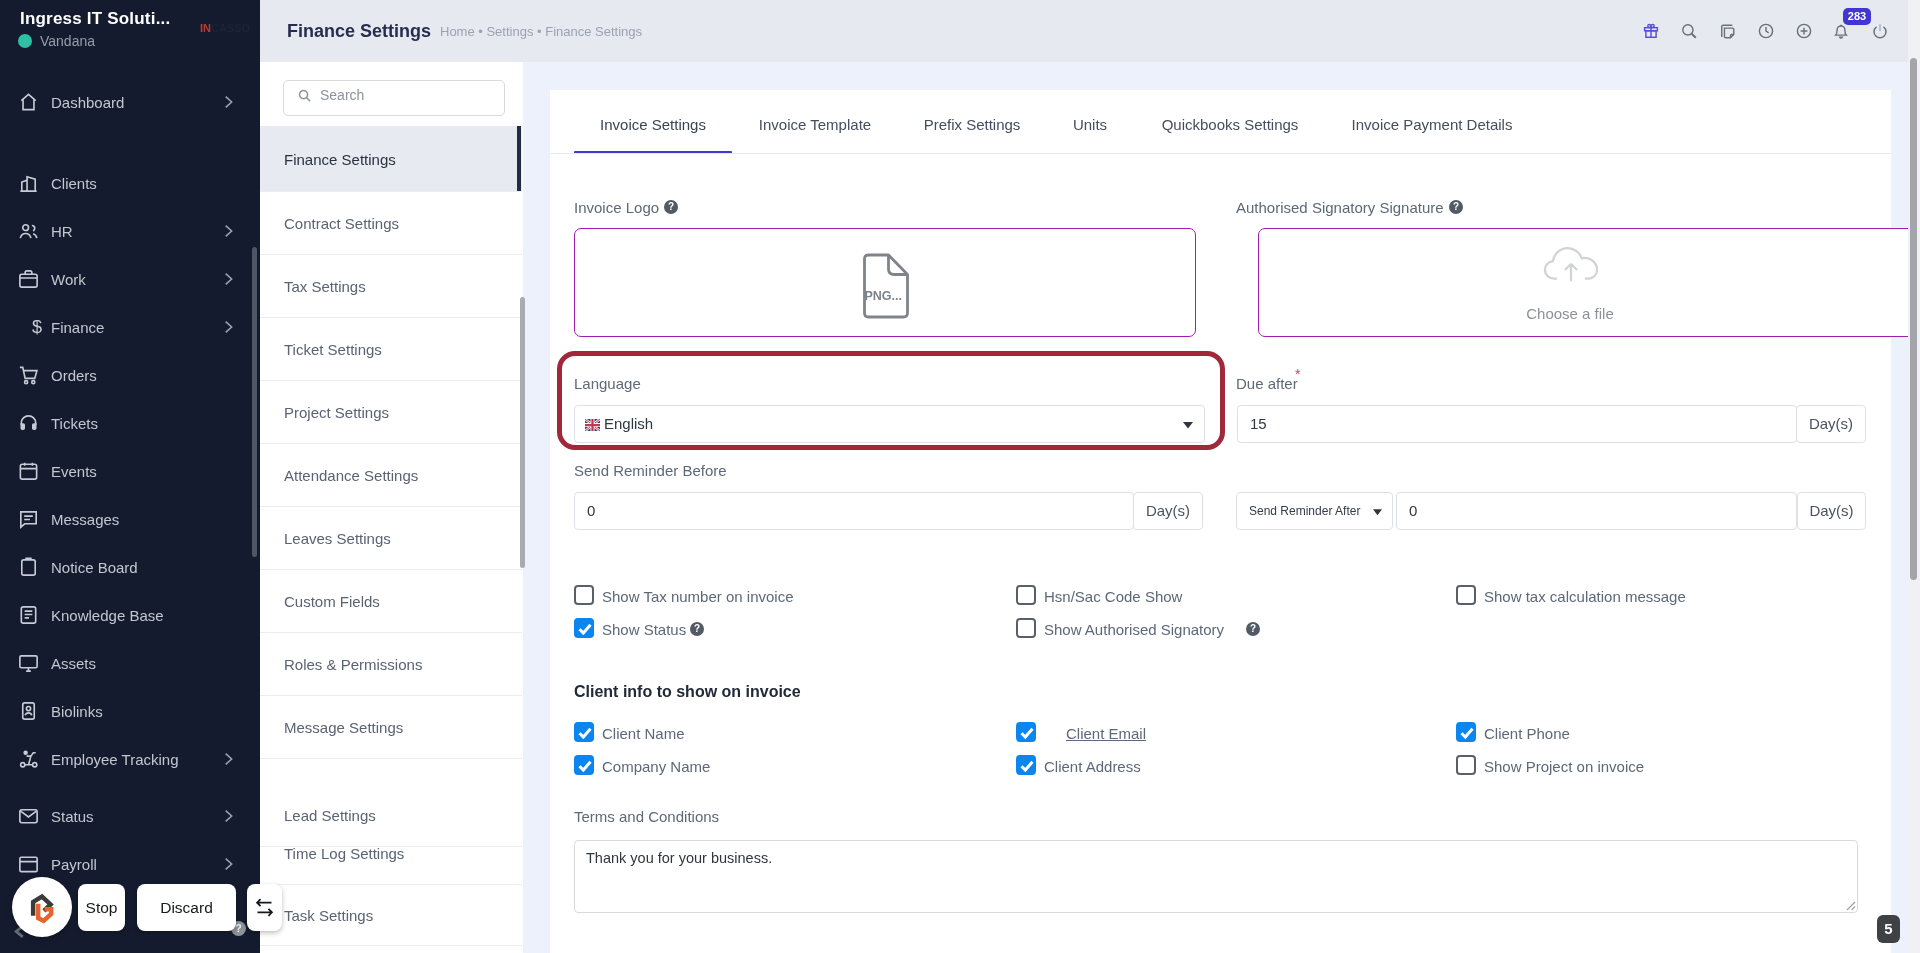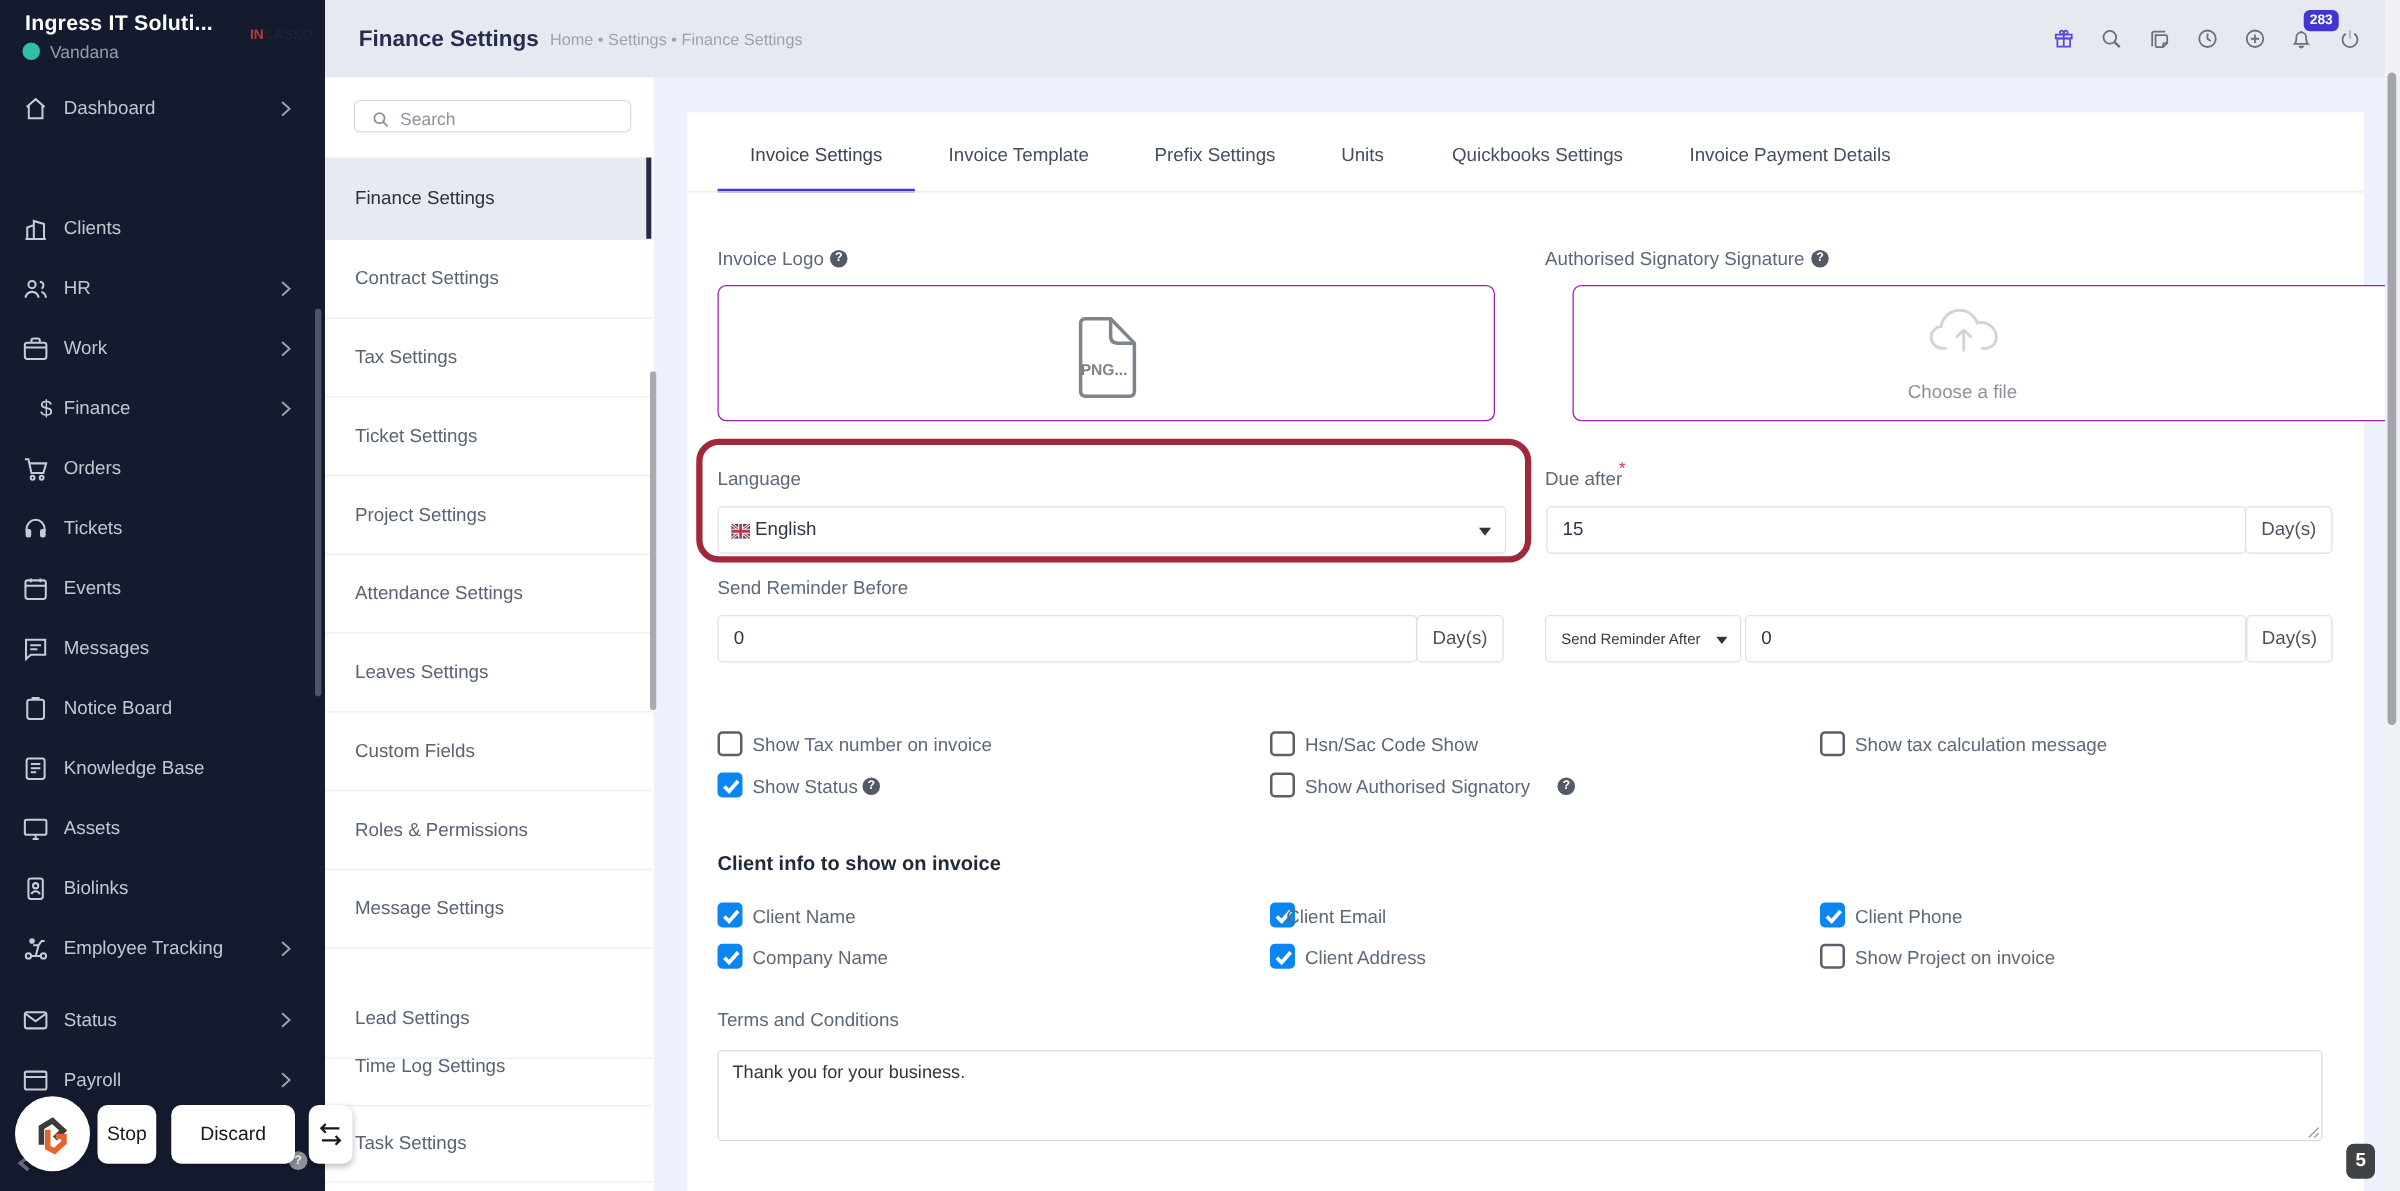--- a/index.html
+++ b/index.html
@@ -21,21 +21,21 @@
 
 
 #topbar { position:absolute; left:260px; top:0; width:1660px; height:62px; background:#e7e9f0; }
 #tb-title { position:absolute; left:27px; top:21px; font-size:18px; font-weight:bold; color:#272d4e; }
 #tb-crumb { position:absolute; left:180px; top:24px; font-size:13px; color:#9ba2b2; }
 .tbic { position:absolute; top:22px; width:18px; height:18px; }
 #tb-badge { position:absolute; left:1583px; top:8px; min-width:28px; height:17px; background:#4136d2; border-radius:5px; color:#fff; font-size:11px; font-weight:bold; text-align:center; line-height:17px; padding:0 4px; }
 
 
 #panel { position:absolute; left:260px; top:62px; width:263px; height:891px; background:#fff; z-index:4; }
-#psearch { position:absolute; left:23px; top:18px; width:222px; height:26px; border:1px solid #d8dade; border-radius:5px; background:#fff; }
+#psearch { position:absolute; left:23px; top:18px; width:222px; height:36px; border:1px solid #d8dade; border-radius:5px; background:#fff; }
 #psearch svg { position:absolute; left:13px; top:7px; }
 #psearch span { position:absolute; left:36px; top:6px; color:#8d929c; font-size:14px; }
 .pitem { position:absolute; left:0; width:262px; border-bottom:1px solid #ecedf2; }
 .pitem .t { position:absolute; left:24px; top:50%; transform:translateY(-50%); font-size:15px; color:#5a6374; white-space:nowrap; }
 #pactive { background:#e7eaf1; }
 #pactive .t { color:#2a3240; }
 #pactive .bar { position:absolute; right:1px; top:0; width:4px; height:100%; background:#222c46; }
 #panel-scroll { position:absolute; left:520px; top:297px; width:5px; height:271px; background:#a9abb0; border-radius:3px; z-index:6; }
 
 
@@ -109,21 +109,21 @@
   <div id="tb-badge">283</div>
 </div>
 
 <div id="sidebar">
   <div id="sb-head">
     <div id="sb-company">Ingress IT Soluti...</div>
     <div id="sb-dot"></div>
     <div id="sb-user">Vandana</div>
     <div id="sb-logo">IN<span>CASSO</span></div>
   </div>
-  <div class="sb-item" style="top:63px;">
+  <div class="sb-item" style="top:78px;">
     <svg class="ic" viewBox="0 0 24 24" fill="none" stroke="#c6cbd5" stroke-width="1.7">
         <path d="M4.5 10.5 L12 4 L19.5 10.5 M6.3 9.2 V20 H17.7 V9.2"></path>
       </svg>
     <div class="lb">Dashboard</div>
     <svg class="ch" viewBox="0 0 24 24" fill="none" stroke="#9aa1ad" stroke-width="2.6">
         <polyline points="7.5,3.5 17,12 7.5,20.5"></polyline>
       </svg>
   </div>
   <div class="sb-item" style="top:159px;">
     <svg class="ic" viewBox="0 0 24 24" fill="none" stroke="#c6cbd5" stroke-width="1.7">
@@ -393,21 +393,21 @@
       <svg width="16" height="14" viewBox="0 0 16 14">
         <polyline points="2.5,7.2 6.3,11 13.5,2.8" stroke="#fff" stroke-width="3" fill="none"></polyline>
       </svg>
     </div>
   <div class="cblb" style="left:52px;top:635px;">Client Name</div>
   <div class="cb on" style="left:466px;top:632px;">
       <svg width="16" height="14" viewBox="0 0 16 14">
         <polyline points="2.5,7.2 6.3,11 13.5,2.8" stroke="#fff" stroke-width="3" fill="none"></polyline>
       </svg>
     </div>
-  <div class="cblb" style="left:479px;top:635px;">Client Email</div>
+  <div class="cblb" style="left:516px;top:635px;text-decoration:underline;">Client Email</div>
   <div class="cb on" style="left:906px;top:632px;">
       <svg width="16" height="14" viewBox="0 0 16 14">
         <polyline points="2.5,7.2 6.3,11 13.5,2.8" stroke="#fff" stroke-width="3" fill="none"></polyline>
       </svg>
     </div>
   <div class="cblb" style="left:934px;top:635px;">Client Phone</div>
 
   <div class="cb on" style="left:24px;top:665px;">
       <svg width="16" height="14" viewBox="0 0 16 14">
         <polyline points="2.5,7.2 6.3,11 13.5,2.8" stroke="#fff" stroke-width="3" fill="none"></polyline>

